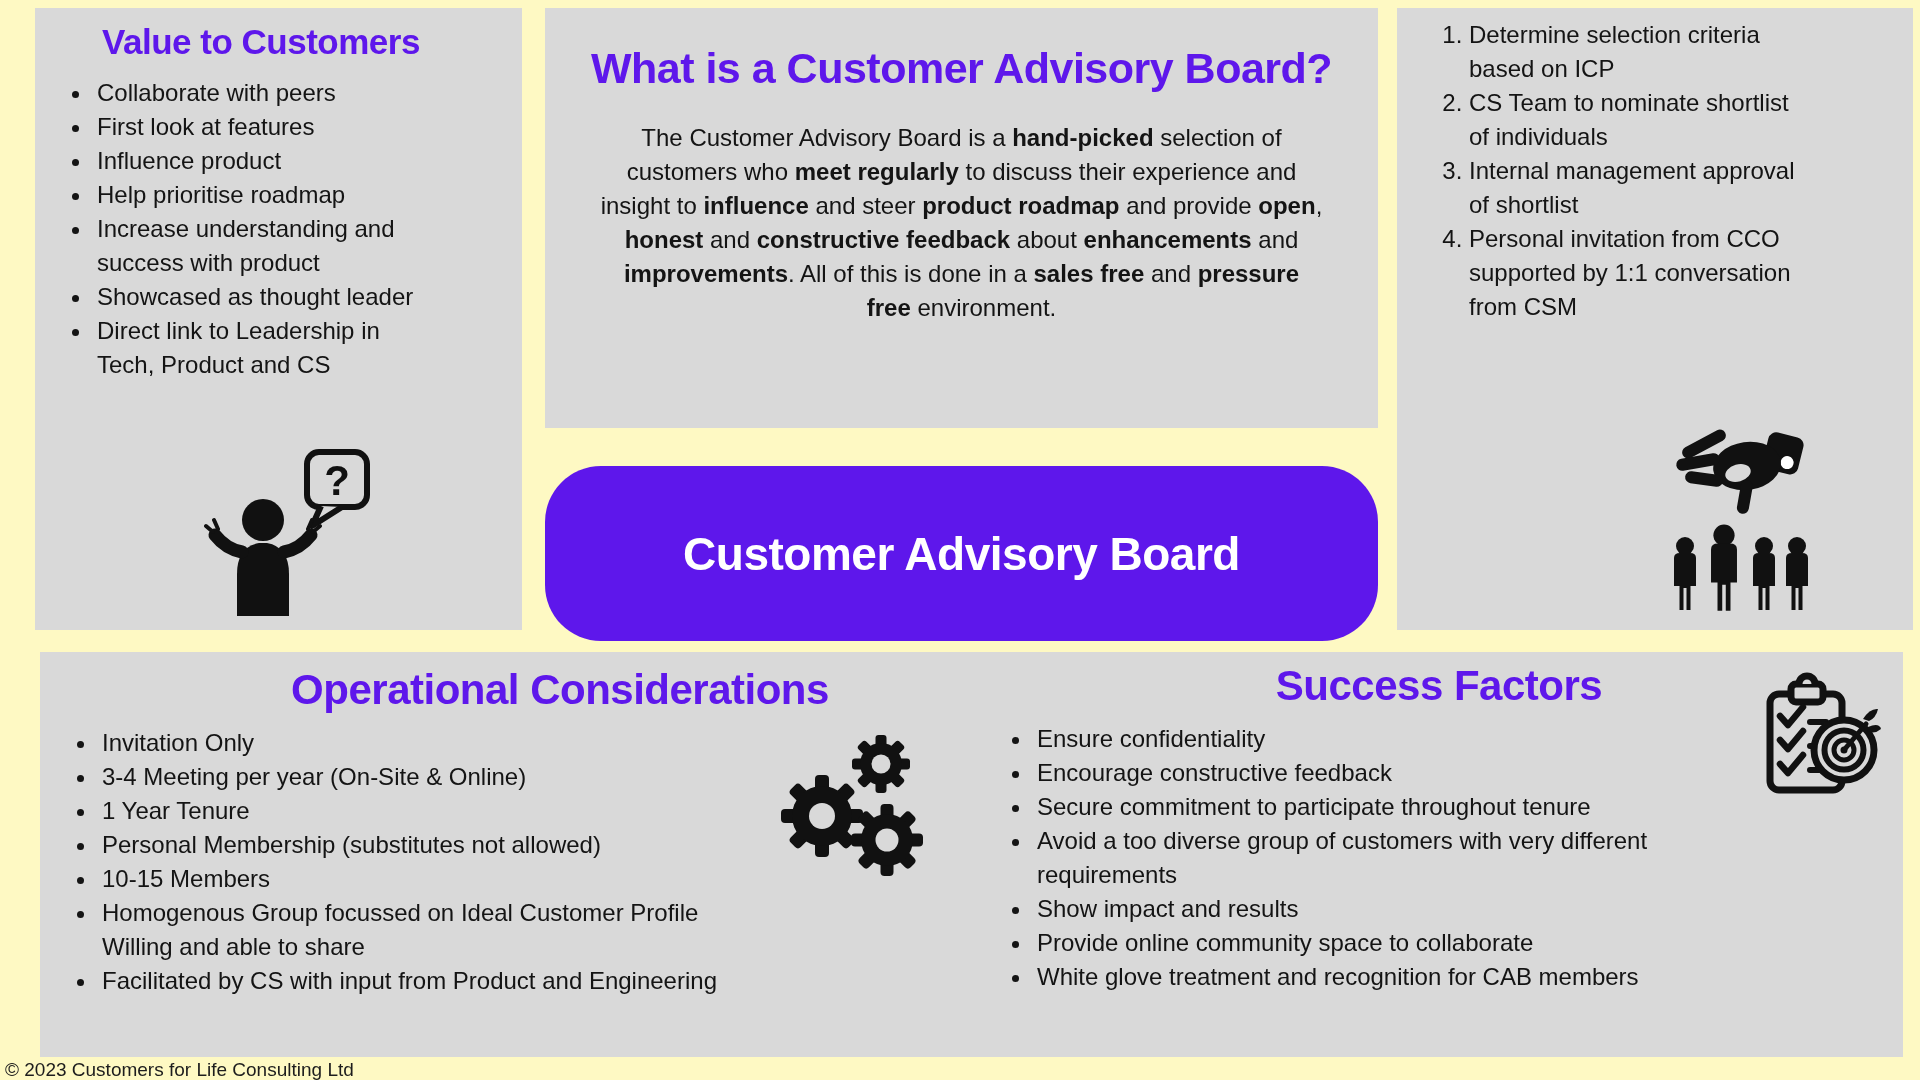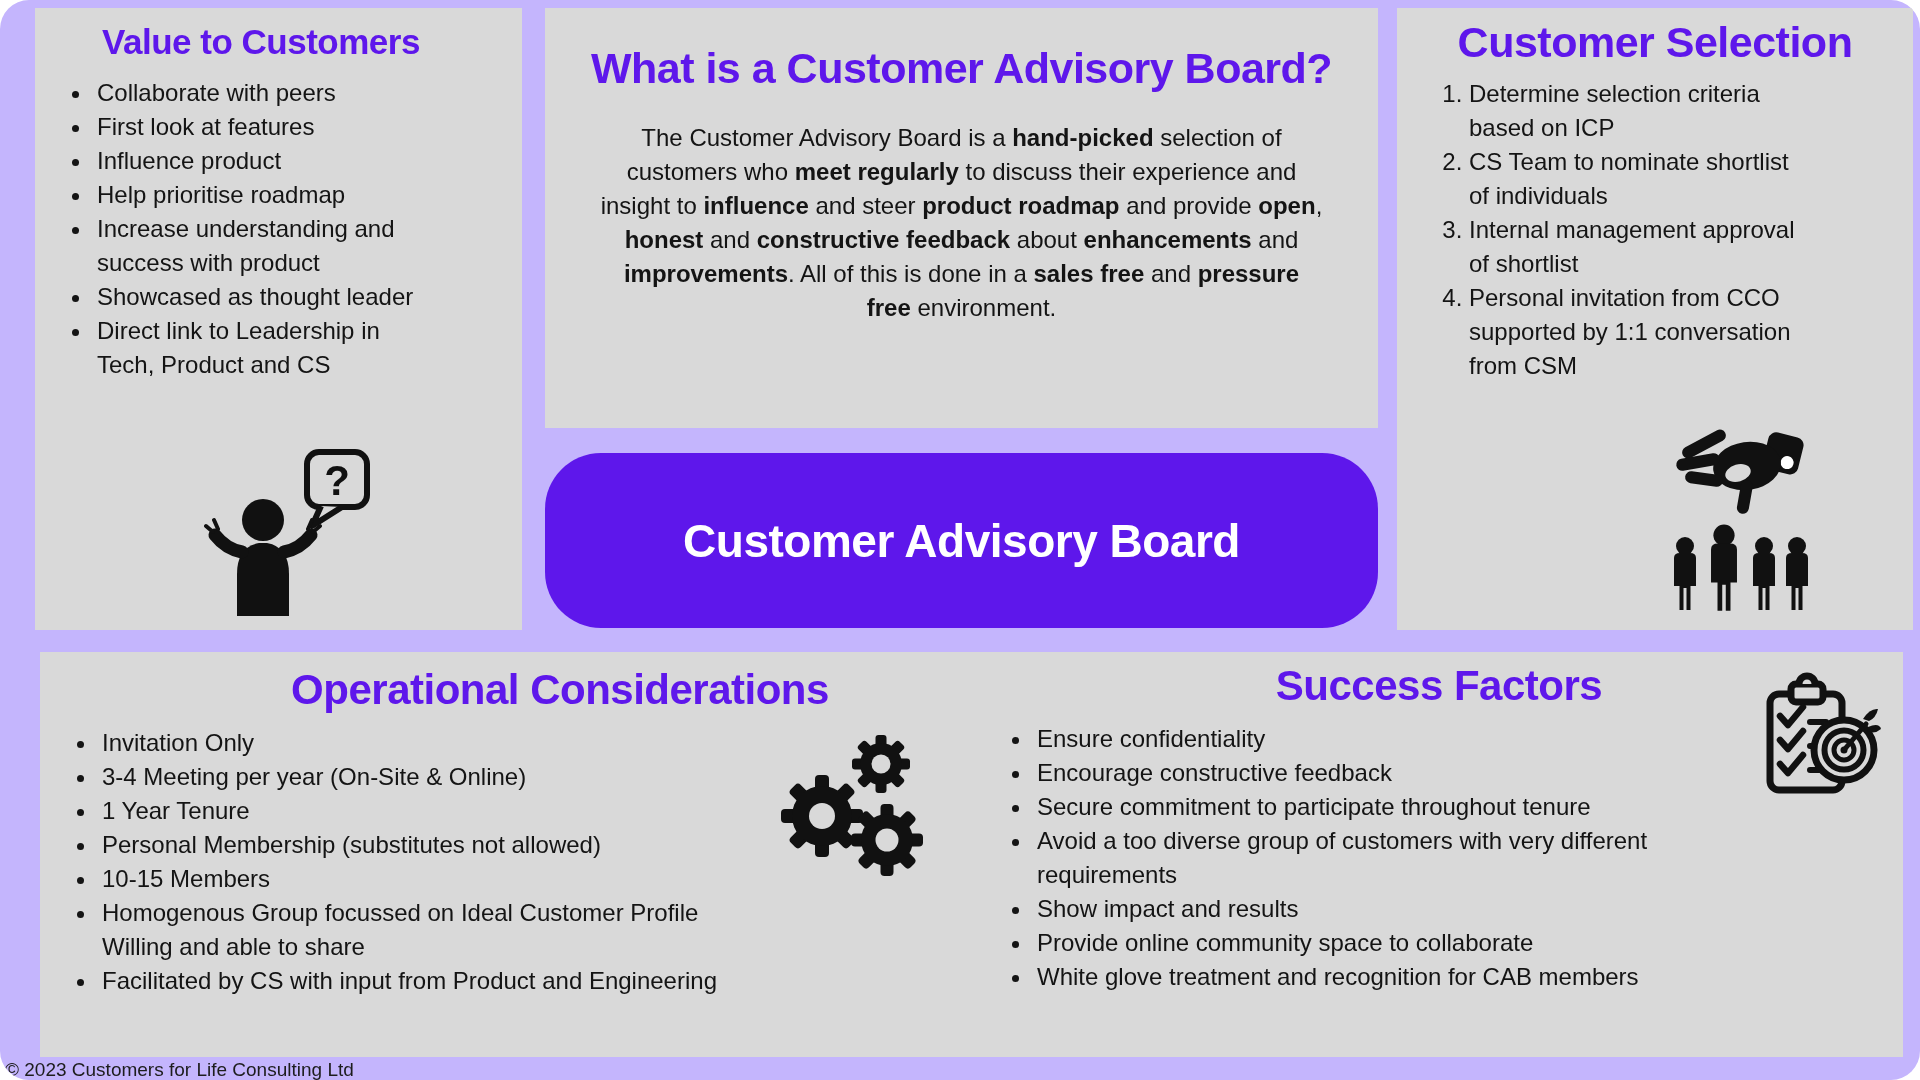--- a/index.html
+++ b/index.html
@@ -1,37 +1,37 @@
 <!DOCTYPE html>
 <html><head>
 <meta charset="utf-8">
 <style>
   html,body { margin:0; padding:0; background:#ffffff; }
   .canvas {
-    position:relative; width:1920px; height:1080px; background:#c4b5fd;
-    font-family:"Liberation Sans", sans-serif; color:#141414; overflow:hidden;border-radius:29px;
+    position:relative; width:1920px; height:1080px; background:#fef9c3;
+    font-family:"Liberation Sans", sans-serif; color:#141414; overflow:hidden;
   }
   .panel { position:absolute; background:#D9D9D9; }
   .ptitle {
     margin:0; color:#5E17EB; font-weight:700; text-align:center; line-height:1.15;
     letter-spacing:-0.5px;
   }
   
   #value-panel   { left:35px;  top:8px;   width:487px; height:622px; }
   #value-panel .ptitle { font-size:35px; margin-top:14px; width:452px; }
   #value-panel ul { margin:14px 0 0; padding-left:58px; width:400px; }
   
   #what-panel    { left:545px; top:8px;   width:833px; height:420px; }
   #what-panel .ptitle { font-size:43px; margin-top:36px; }
   #what-panel p  { font-size:24px; line-height:34px; width:724px; margin:28px auto 5px;
                    text-align:center; }
   #what-panel p span.b { font-weight:700; }
   
   #cab-banner {
-    position:absolute; left:545px; top:453px; width:833px; height:175px;
+    position:absolute; left:545px; top:466px; width:833px; height:175px;
     background:#5E17EB; border-radius:56px; display:flex; align-items:center;
     justify-content:center; color:#ffffff; font-size:46px; font-weight:700;
     letter-spacing:-0.5px;
   }
   
   #selection-panel { left:1397px; top:8px; width:516px; height:622px; }
   #selection-panel .ptitle { font-size:43px; margin-top:10px; }
   #selection-panel ol { margin:10px 0 0; padding-left:72px; width:400px; }
   
   #operational-panel { left:40px; top:652px; width:1040px; height:405px; }
@@ -89,21 +89,20 @@
   <section class="panel" id="what-panel">
     <h2 class="ptitle">What is a Customer Advisory Board?</h2>
     <p><span>The Customer Advisory Board is a </span><span class="b">hand-picked</span><span> selection of customers who </span><span class="b">meet regularly</span><span> to discuss their experience and insight to </span><span class="b">influence</span><span> and steer </span><span class="b">product roadmap</span><span> and provide </span><span class="b">open</span><span>, </span><span class="b">honest</span><span> and </span><span class="b">constructive feedback</span><span> about </span><span class="b">enhancements</span><span> and </span><span class="b">improvements</span><span>. All of this is done in a </span><span class="b">sales free</span><span> and </span><span class="b">pressure free</span><span> environment.</span></p>
   </section>
 
   <div id="cab-banner">
     <span>Customer Advisory Board</span>
   </div>
 
   <section class="panel" id="selection-panel">
-    <h2 class="ptitle">Customer Selection</h2>
     <ol>
         <li>Determine selection criteria
 based on ICP</li>
         <li>CS Team to nominate shortlist
 of individuals</li>
         <li>Internal management approval
 of shortlist</li>
         <li>Personal invitation from CCO
 supported by 1:1 conversation
 from CSM</li>

